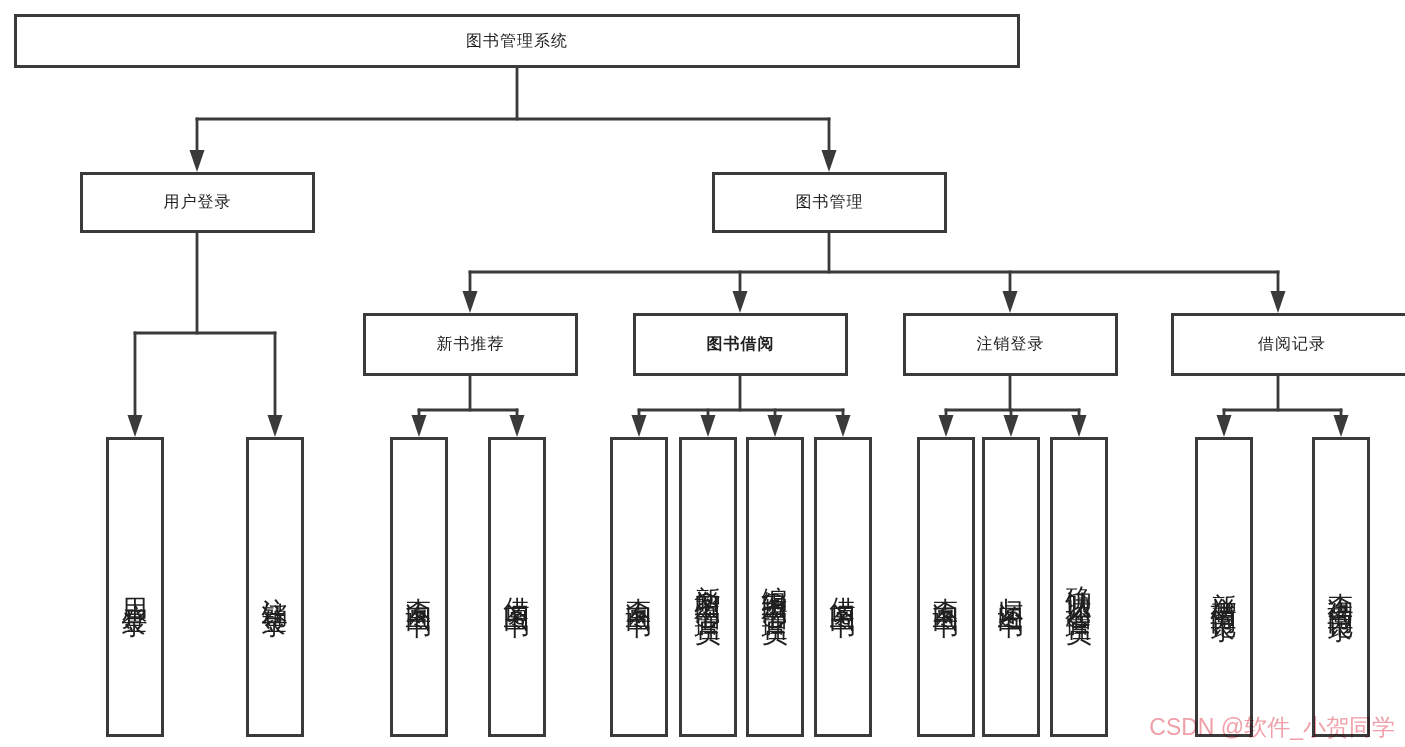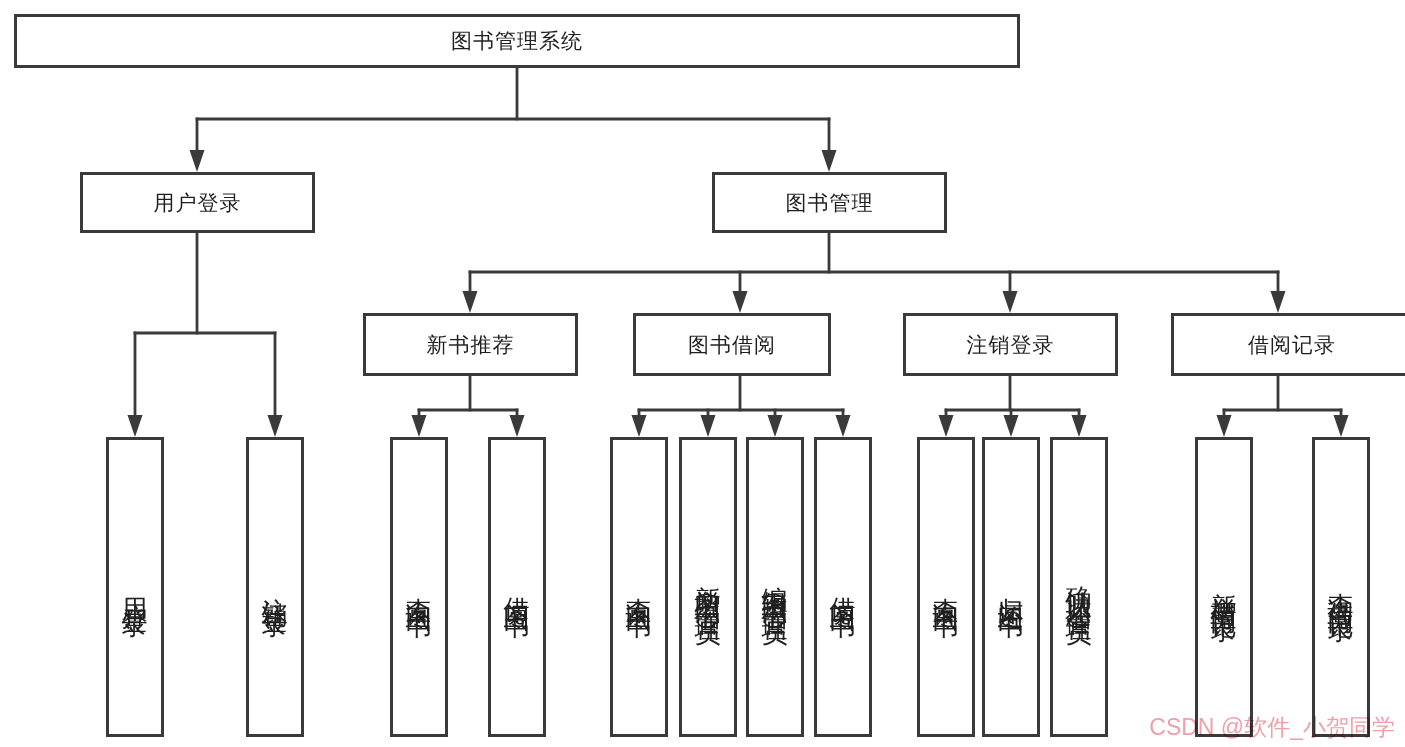--- a/index.html
+++ b/index.html
@@ -27,21 +27,21 @@
   .cline { stroke: var(--line); stroke-width: 2.8; fill: none; stroke-linecap: square; }
   .carrow { fill: var(--line); stroke: none; }
   .hbox {
     position: absolute;
     box-sizing: border-box;
     border: 3px solid var(--box-border);
     background: var(--background);
     display: flex;
     align-items: center;
     justify-content: center;
-    font-size: 21px;
+    font-size: 16px;
     letter-spacing: 1px;
     color: var(--text);
   }
   .vbox {
     position: absolute;
     box-sizing: border-box;
     border: 3px solid var(--box-border);
     background: var(--background);
     display: flex;
     align-items: center;
@@ -142,21 +142,21 @@
       <polygon class="carrow" points="1341,437 1333.5,415 1348.5,415"></polygon>
     </g>
   </svg>
 
   <div class="hbox" style="left:14px; top:14px; width:1006px; height:54px;">图书管理系统</div>
 
   <div class="hbox" style="left:80px; top:172px; width:235px; height:61px;">用户登录</div>
   <div class="hbox" style="left:712px; top:172px; width:235px; height:61px;">图书管理</div>
 
   <div class="hbox" style="left:363px; top:313px; width:215px; height:63px;">新书推荐</div>
-  <div class="hbox" style="left:633px; top:313px; width:198px; height:63px;">图书借阅</div>
+  <div class="hbox" style="left:633px; top:313px; width:215px; height:63px;font-weight:bold;">图书借阅</div>
   <div class="hbox" style="left:903px; top:313px; width:215px; height:63px;">注销登录</div>
   <div class="hbox" style="left:1171px; top:313px; width:242px; height:63px;">借阅记录</div>
 
   <div class="vbox" style="left:106px; top:437px; width:58px; height:300px;">用户登录</div>
   <div class="vbox" style="left:246px; top:437px; width:58px; height:300px;">注销登录</div>
 
   <div class="vbox" style="left:390px; top:437px; width:58px; height:300px;">查询图书</div>
   <div class="vbox" style="left:488px; top:437px; width:58px; height:300px;">借阅图书</div>
 
   <div class="vbox" style="left:610px; top:437px; width:58px; height:300px;">查询图书</div>

